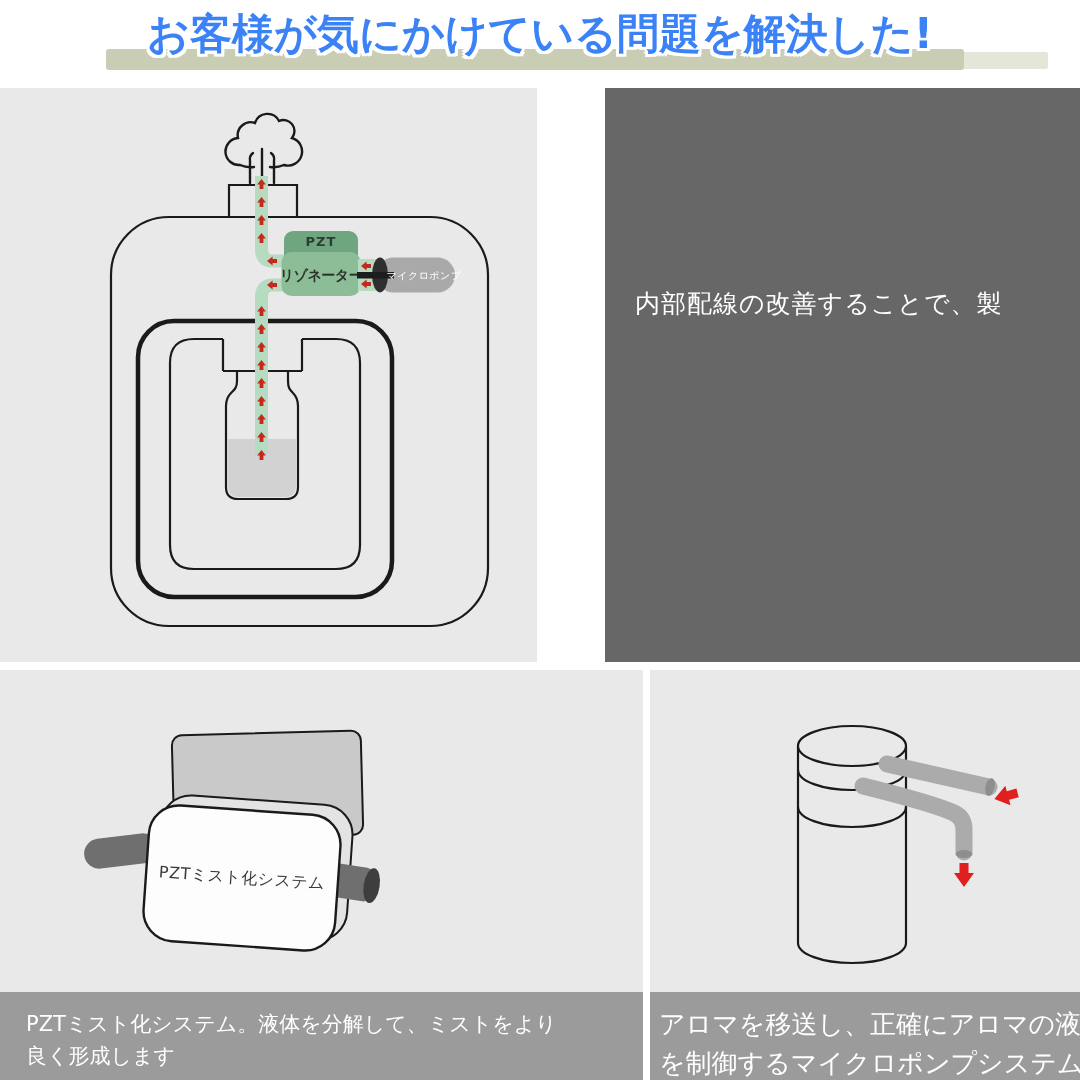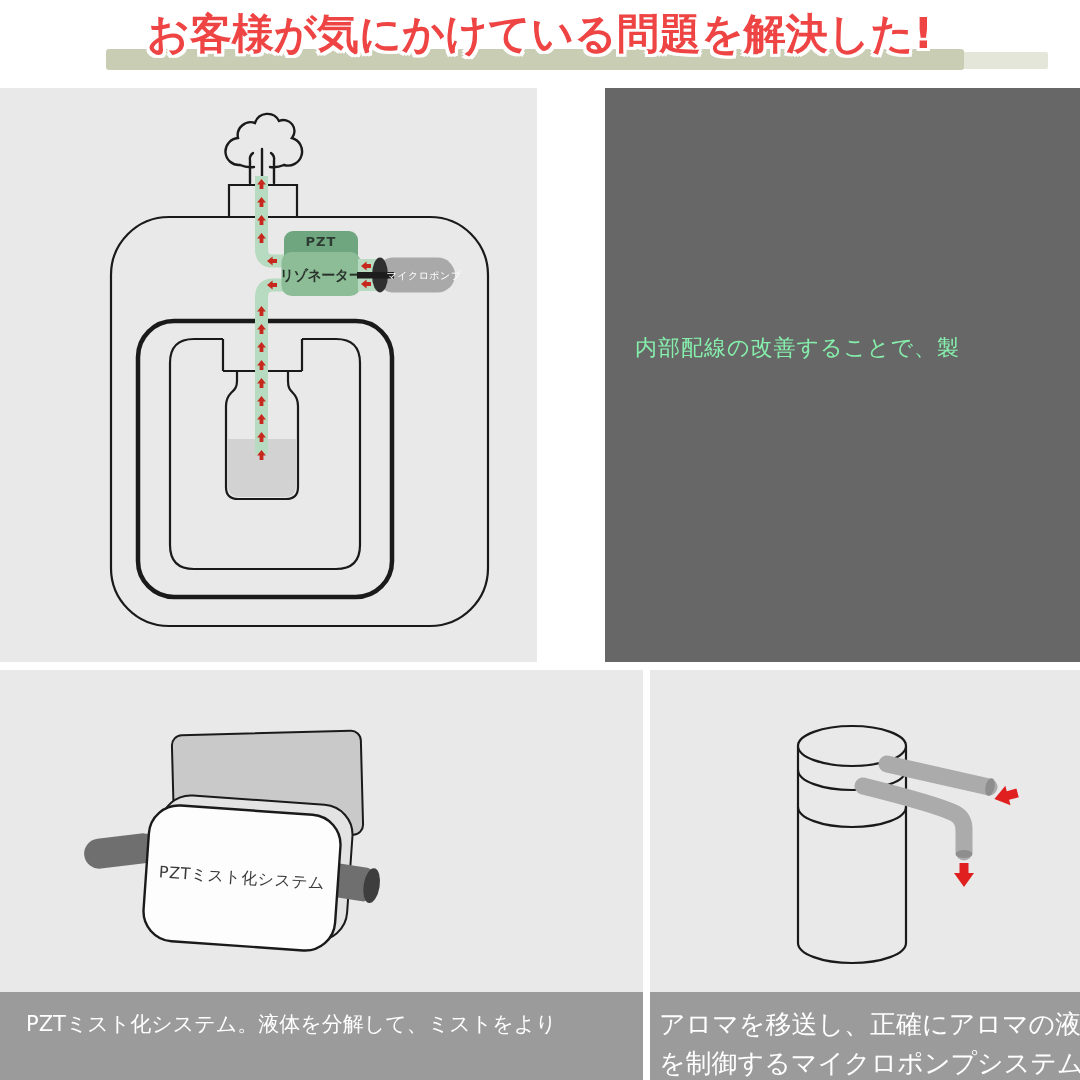--- a/index.html
+++ b/index.html
@@ -6,33 +6,33 @@
   #canvas{
     position:relative;width:1080px;height:1080px;background:#ffffff;overflow:hidden;
     font-family:"DejaVu Sans","Liberation Sans",sans-serif;
   }
   
   .header{position:absolute;left:0;top:0;width:1080px;height:88px;background:#ffffff;}
   .band{position:absolute;left:106px;top:49px;width:858px;height:21px;background:#c8cdb3;border-radius:3px;}
   .band-tail{position:absolute;left:962px;top:52px;width:86px;height:17px;background:#c8cdb3;opacity:.5;border-radius:2px;}
   .title{
     position:absolute;left:0;top:6px;width:1080px;text-align:center;
-    font-size:42px;font-weight:700;color:#ef4444;letter-spacing:0px;
+    font-size:42px;font-weight:700;color:#3b82f6;letter-spacing:0px;
     text-shadow:-3px -3px 0 #fff,3px -3px 0 #fff,-3px 3px 0 #fff,3px 3px 0 #fff,
                  0 -3px 0 #fff,0 3px 0 #fff,-3px 0 0 #fff,3px 0 0 #fff;
     white-space:nowrap;
   }
   
   .panel-tl{position:absolute;left:0;top:88px;width:537px;height:574px;background:#e9e9e9;}
   .panel-tr{position:absolute;left:605px;top:88px;width:475px;height:574px;background:#676767;}
   .panel-bl{position:absolute;left:0;top:670px;width:643px;height:410px;background:#e9e9e9;}
   .panel-br{position:absolute;left:650px;top:670px;width:430px;height:410px;background:#e9e9e9;}
   .tr-text{
     position:absolute;left:30px;top:198px;width:430px;
-    color:#86efac;font-size:22px;line-height:36px;letter-spacing:1px;white-space:nowrap;margin-top:44px;
+    color:#ffffff;font-size:25px;line-height:36px;letter-spacing:1px;white-space:nowrap;
   }
   .caption{
     position:absolute;left:0;bottom:0;width:100%;height:88px;background:#9b9b9b;
     color:#ffffff;box-sizing:border-box;
   }
   .caption-bl{padding:16px 14px 0 26px;font-size:21px;line-height:32px;}
   .caption-br{padding:13px 4px 0 9px;font-size:26px;line-height:39px;}
   .caption div{white-space:nowrap;}
   svg{display:block;}
   svg text{font-family:"DejaVu Sans","Liberation Sans",sans-serif;}
@@ -129,20 +129,21 @@
       <rect x="158" y="130" width="192" height="136" rx="30" transform="rotate(4 254 198)" fill="#e3e3e3" stroke="#1a1a1a" stroke-width="2"></rect>
       <g transform="rotate(9 355 212)">
         <rect x="330" y="196" width="42" height="34" rx="7" fill="#6f6f6f"></rect>
         <ellipse cx="372" cy="213" rx="8" ry="17.5" fill="#3e3e3e"></ellipse>
       </g>
       <rect x="146" y="140" width="192" height="136" rx="30" transform="rotate(4 242 208)" fill="#fdfdfd" stroke="#1a1a1a" stroke-width="2.4"></rect>
       <text x="242" y="213" text-anchor="middle" font-size="16" letter-spacing="0.5" fill="#3b3b3b" transform="rotate(4 242 208)">PZTミスト化システム</text>
     </svg>
     <div class="caption caption-bl">
       <div>PZTミスト化システム。液体を分解して、ミストをより</div>
+      <div>良く形成します</div>
     </div>
   </div>
 
   <div class="panel-br">
     <svg width="430" height="322" viewBox="0 0 430 322">
       <defs>
         <path id="arr2" d="M 0,-12 L 10,2 L 4.5,2 L 4.5,12 L -4.5,12 L -4.5,2 L -10,2 Z"></path>
       </defs>
 
       <g fill="none" stroke="#1a1a1a" stroke-width="2.2">

